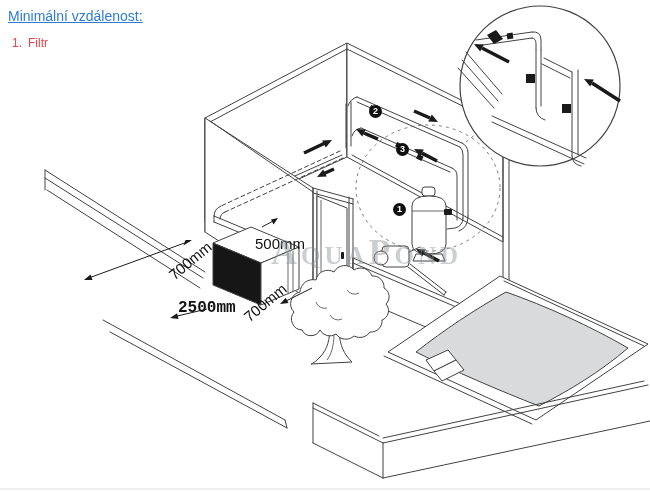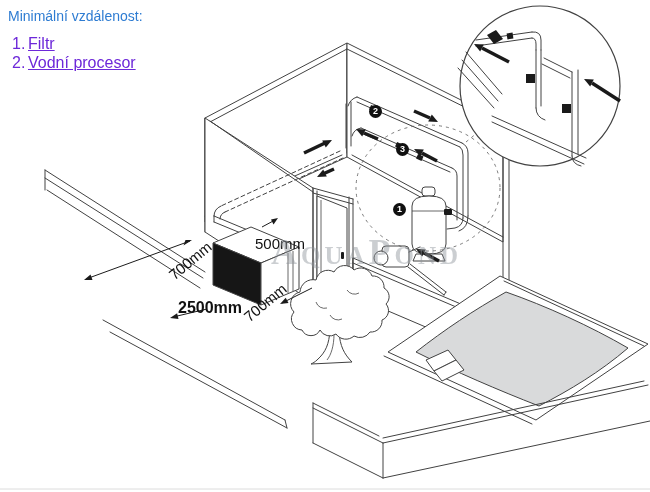--- a/index.html
+++ b/index.html
@@ -3,22 +3,22 @@
 <meta charset="utf-8">
 <style>
   html,body{margin:0;padding:0;}
   body{
     width:650px;height:492px;position:relative;background:#ffffff;
     font-family:"Liberation Sans", sans-serif;overflow:hidden;
   }
   .abs{position:absolute;}
   
   #legend{left:8px;top:8px;width:220px;}
-  #legend .title{color:var(--accent);font-size:14px;font-weight:400;margin-bottom:10px;}
-  #legend .item{color:#6d28d9;font-size:16px;line-height:19px;padding-left:4px;text-decoration:underline;}
+  #legend .title{color:var(--accent);font-size:14px;font-weight:400;margin-bottom:10px;text-decoration:underline;}
+  #legend .item{color:#ef4444;font-size:12px;line-height:19px;padding-left:4px;}
   #legend .item .num{display:inline-block;width:16px;}
   
   svg{position:absolute;left:0;top:0;}
   .ln{stroke:var(--line);fill:none;stroke-width:1;stroke-linecap:round;stroke-linejoin:round;}
   .lnw{stroke:var(--line);fill:#ffffff;stroke-width:1;stroke-linejoin:round;}
   .lnt{stroke:var(--line);fill:none;stroke-width:.8;}
   .dash{stroke-dasharray:4 3;}
   .dot{stroke-dasharray:3 4;stroke:#5a5a5a;}
   .blk{fill:var(--ink);stroke:none;}
   .shaft{stroke:var(--ink);stroke-width:3.5;fill:none;}
@@ -252,27 +252,24 @@
     <path class="dim" d="M282,303 L312,288"></path>
       <polygon class="blk" points="280,304 288.5,303.1 285.7,297.7"></polygon>
   </g>
 </svg>
 
 <div id="legend" class="abs">
   <div class="title">Minimální vzdálenost:</div>
   <div class="item">
     <span class="num">1.</span><span>Filtr</span>
   </div>
-  <div class="item">
-    <span class="num">2.</span><span>Vodní procesor</span>
-  </div>
 </div>
 
 <div class="abs dimlab" style="left:255px;top:235px;">500mm</div>
 <div class="abs dimlab rot" style="left:165px;top:252px;">700mm</div>
-<div class="abs dimlab bold" style="left:178px;top:299px;">2500mm</div>
+<div class="abs dimlab bold" style="left:178px;top:299px;font-family:Liberation Mono, monospace;">2500mm</div>
 <div class="abs dimlab rot" style="left:240px;top:294px;">700mm</div>
 
 <div class="abs marker" style="left:393px;top:203px;">1</div>
 <div class="abs marker" style="left:369px;top:105px;">2</div>
 <div class="abs marker" style="left:396px;top:143px;">3</div>
 
 <div id="watermark" class="abs">AquaPond</div>
 
 </body></html>

